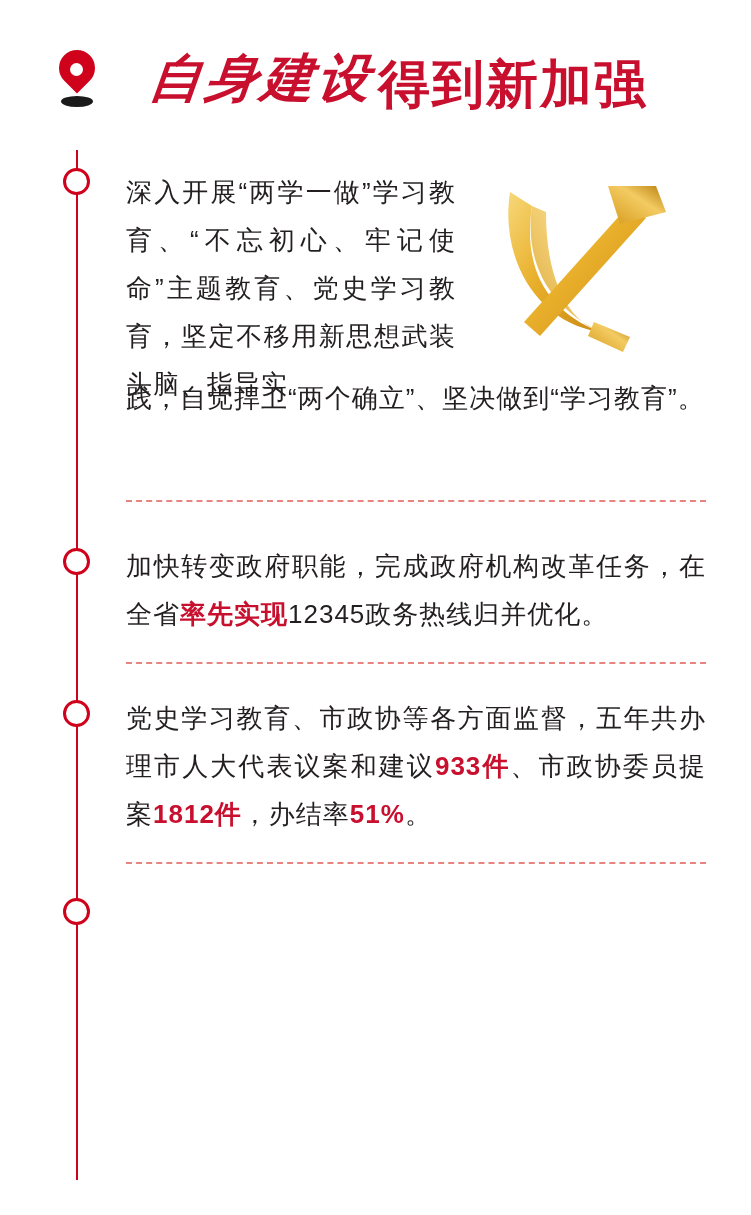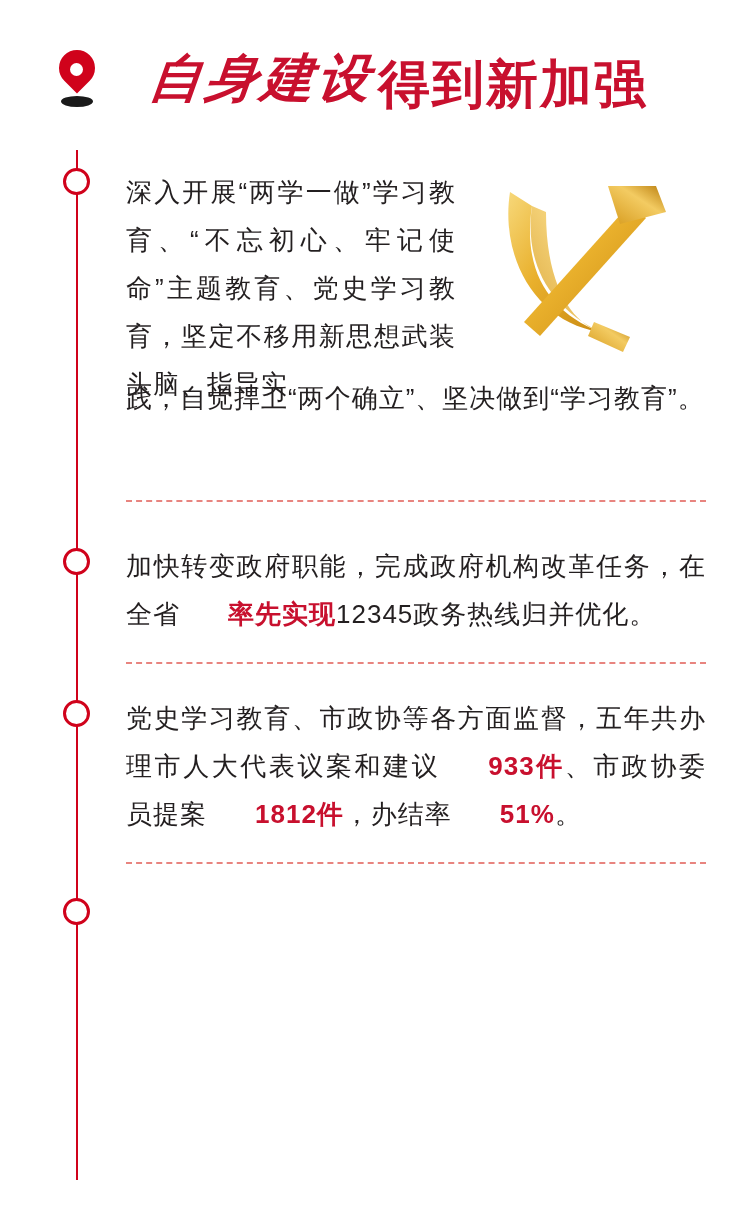--- a/index.html
+++ b/index.html
@@ -118,21 +118,20 @@
     line-height: 48px;
     color: #231f20;
     letter-spacing: 1px;
     margin: 0;
     text-align: justify;
   }
   .para + .para { margin-top: 2px; }
   .hl {
     color: #c8102e;
     font-weight: bold;
-    margin-left: 48px;
   }
 
   .divider {
     position: absolute;
     left: 126px;
     width: 580px;
     height: 0;
     border-top: 2px dashed #e8847f;
   }
 

